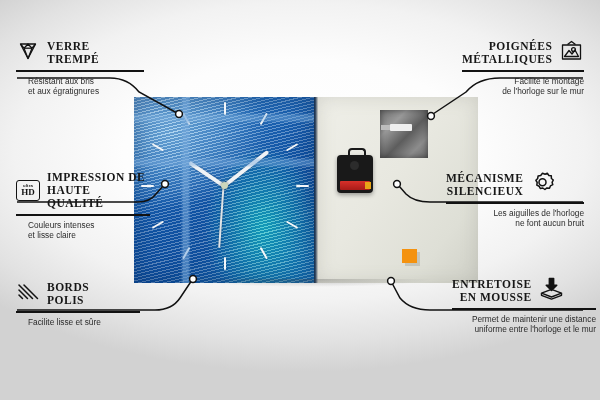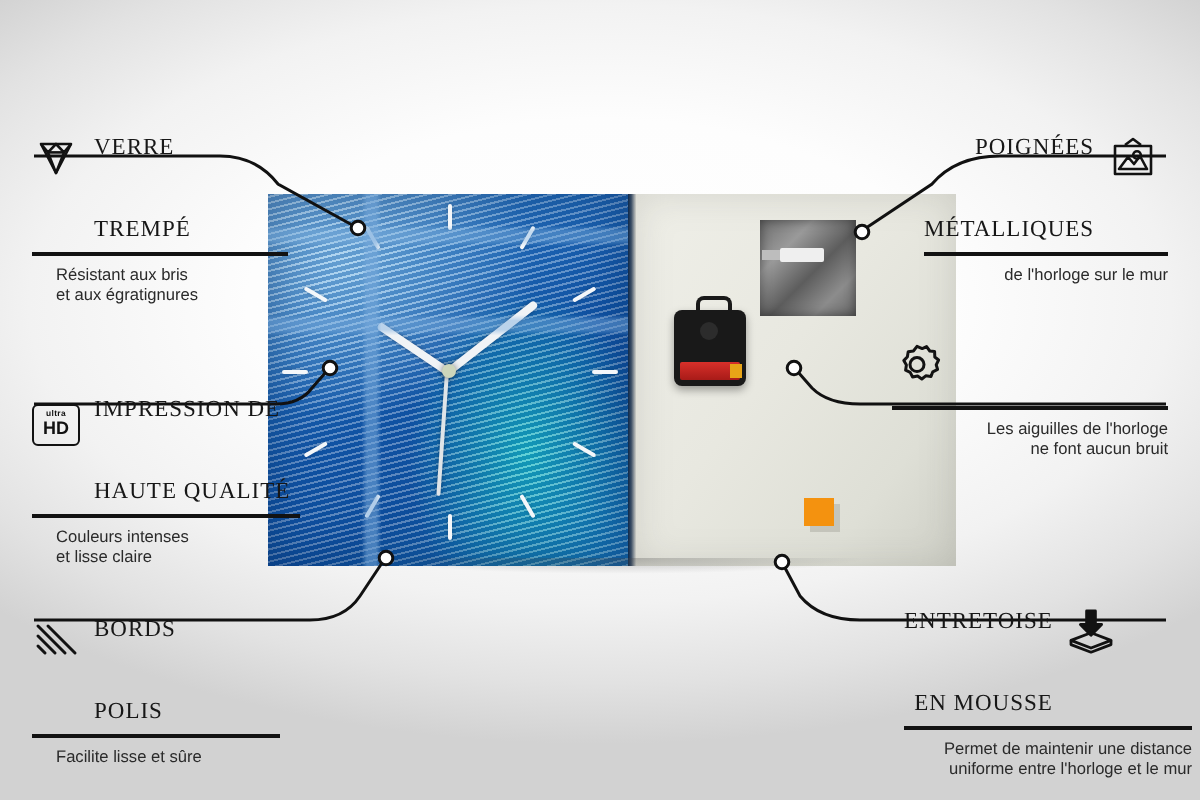--- a/index.html
+++ b/index.html
@@ -67,22 +67,22 @@
       border-bottom:none;border-radius:4px 4px 0 0;background:transparent;}
   #mech-shaft{position:absolute;left:13px;top:6px;width:9px;height:9px;border-radius:50%;background:#2c2c2c;}
   #battery{position:absolute;left:3px;bottom:3px;width:30px;height:9px;border-radius:1px;
       background:linear-gradient(180deg,#d8302a,#a81b18);}
   #battery:after{content:"";position:absolute;right:-1px;top:1px;width:6px;height:7px;background:#e8a417;}
   #foam-spacer{position:absolute;left:84px;top:152px;width:15px;height:14px;background:#f4920f;
       box-shadow:3px 3px 0 rgba(170,170,160,.5);}
   
   .callout{position:absolute;}
   .co-head{display:flex;align-items:center;gap:7px;}
-  .co-title{font-family:"Liberation Serif",serif;font-weight:normal;font-size:11.5px;
-      letter-spacing:.5px;color:#171717;line-height:13px;text-transform:uppercase;margin-top:28px;}
+  .co-title{font-family:"Liberation Serif",serif;font-weight:bold;font-size:11.5px;
+      letter-spacing:.5px;color:#171717;line-height:13px;text-transform:uppercase;}
   .co-rule{height:1.6px;background:#121212;margin:4px 0 4px;}
   .co-desc{font-size:8.3px;line-height:10.4px;color:#2a2a2a;}
   .left .co-head{justify-content:flex-start;}
   .left .co-title{text-align:left;}
   .left .co-desc{text-align:left;padding-left:12px;}
   .right .co-head{justify-content:flex-start;}
   .right .co-title{text-align:right;}
   .right .co-desc{text-align:right;}
   .ico{flex:0 0 auto;color:#121212;display:block;}
   #c-glass{left:16px;top:40px;width:128px;}
@@ -92,21 +92,21 @@
   #c-mech{left:446px;top:171px;width:138px;}
   #c-foam{left:452px;top:277px;width:144px;}
   
   #wires{position:absolute;left:0;top:0;width:600px;height:400px;}
   .wire{fill:none;stroke:#111;stroke-width:1.5;}
   .node{fill:#fff;stroke:#111;stroke-width:1.5;}
   
   .hd-badge{width:22px;height:19px;border:1.6px solid #121212;border-radius:3px;
       display:flex;flex-direction:column;align-items:center;justify-content:center;line-height:1;}
   .hd-u{font-size:4.2px;font-weight:bold;letter-spacing:.2px;color:#121212;}
-  .hd-t{font-size:9px;font-weight:bold;color:#121212;font-family:Liberation Sans, sans-serif;}
+  .hd-t{font-size:9px;font-weight:bold;color:#121212;font-family:Liberation Serif, serif;}
 </style>
 </head>
 <body>
 
 <div id="stage">
 
   <div id="product">
     <div class="panel" id="clock-face">
       <div class="mk" style="transform:rotate(0deg)"></div>
       <div class="mk" style="transform:rotate(30deg)"></div>
@@ -229,25 +229,30 @@
           <g fill="none" stroke="#121212" stroke-width="1.3" stroke-linejoin="round">
             <path d="M8.5,4.5 L12.5,1.5 L16.5,4.5"></path>
             <rect x="3.5" y="5" width="18" height="14"></rect>
             <path d="M5.5,16.5 L10,10.5 L13,14 L16,10 L19.5,16.5 Z" stroke-linecap="round"></path>
             <circle cx="14.5" cy="9.5" r="1.9"></circle>
           </g>
         </svg>
       </span>
     </div>
     <div class="co-rule"></div>
+    <div class="co-desc">Facilite le montage</div>
     <div class="co-desc">de l'horloge sur le mur</div>
   </div>
 
   <div class="callout right" id="c-mech">
     <div class="co-head">
+      <div>
+        <div class="co-title">MÉCANISME</div>
+        <div class="co-title">SILENCIEUX</div>
+      </div>
       <span class="ico">
         <svg width="25" height="23" viewBox="0 0 25 23">
           <g fill="none" stroke="#121212" stroke-width="1.5" stroke-linejoin="round">
             <path d="M12.5,2.2 l2.6,1.1 2.2,-1 1.6,2.2 2.4,0.3 0.1,2.7 1.9,1.5 -1.2,2.4 0.7,2.3 -2.4,1.2 -0.9,2.3 -2.6,-0.3 -2,1.6 -2.1,-1.5 -2.5,0.5 -1.2,-2.3 -2.3,-1.1 0.4,-2.6 -1.3,-2.2 1.8,-1.9 0.4,-2.5 2.6,-0.4 Z"></path>
             <circle cx="12.5" cy="11.3" r="3.5"></circle>
           </g>
         </svg>
       </span>
     </div>
     <div class="co-rule"></div>

